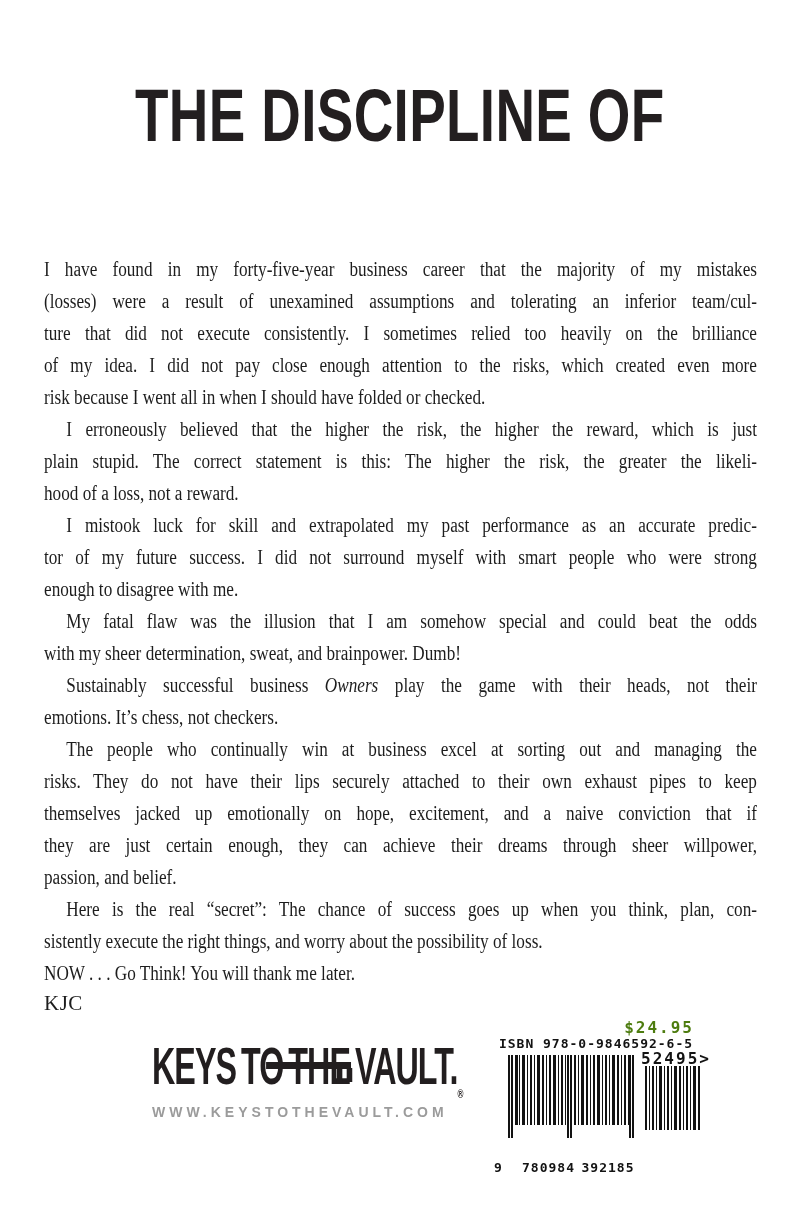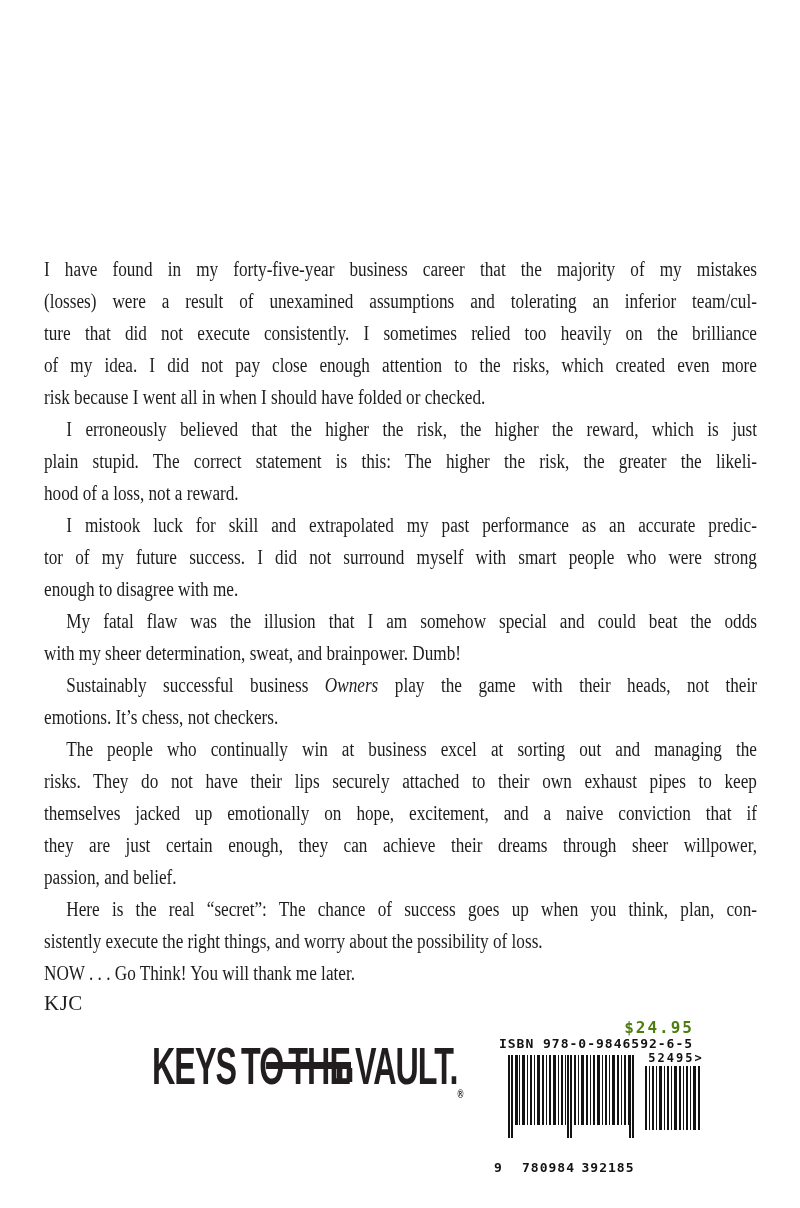--- a/index.html
+++ b/index.html
@@ -109,21 +109,21 @@
     text-align: center;
     font-family: "DejaVu Sans Mono", monospace;
     font-weight: 700; font-size: 13px; line-height: 15px;
     letter-spacing: 1px; color: #131313;
     white-space: nowrap;
   }
   .addon {
     position: absolute; top: 31px; left: 151px; width: 70px;
     text-align: center;
     font-family: "DejaVu Sans Mono", monospace;
-    font-weight: 700; font-size: 12px; line-height: 15px;
+    font-weight: 700; font-size: 16px; line-height: 15px;
     letter-spacing: 2px; color: #131313;
     white-space: nowrap;
   }
   .bars-main { position: absolute; left: 8px; top: 35px; }
   .bars-supp { position: absolute; left: 155px; top: 46px; }
   .bdigit {
     position: absolute;
     font-family: "DejaVu Sans Mono", monospace;
     font-weight: 700; font-size: 13px; line-height: 14px;
     letter-spacing: 1px; color: #131313;
@@ -133,20 +133,23 @@
   .b1 { left: 4px; }
   .b2 { left: 32px; width: 52px; text-align: center; }
   .b3 { left: 90px; width: 56px; text-align: center; }
   svg { shape-rendering: crispEdges; }
 </style>
 </head>
 <body>
 
 <div class="page">
 
+  <div class="title-line title-line1">
+    <span class="condense t1" style="color: rgb(35, 31, 32);">THE DISCIPLINE OF</span>
+  </div>
 
   <div class="body-text" style="color: rgb(29, 29, 29);">
       <div class="body-line just">I have found in my forty-five-year business career that the majority of my mistakes</div>
       <div class="body-line just">(losses) were a result of unexamined assumptions and tolerating an inferior team/cul-</div>
       <div class="body-line just">ture that did not execute consistently. I sometimes relied too heavily on the brilliance</div>
       <div class="body-line just">of my idea. I did not pay close enough attention to the risks, which created even more</div>
       <div class="body-line">risk because I went all in when I should have folded or checked.</div>
       <div class="body-line just ind">I erroneously believed that the higher the risk, the higher the reward, which is just</div>
       <div class="body-line just">plain stupid. The correct statement is this: The higher the risk, the greater the likeli-</div>
       <div class="body-line">hood of a loss, not a reward.</div>
@@ -166,20 +169,21 @@
       <div class="body-line">sistently execute the right things, and worry about the possibility of loss.</div>
       <div class="body-line">NOW . . . Go Think! You will thank me later.</div>
     </div>
 
   <div class="signature" style="color: rgb(29, 29, 29);">KJC</div>
 
   <div class="publisher">
     <div class="logo">
       <span class="logo-inner" style="color: rgb(34, 30, 31);"><span>KEYS</span><span class="lg-sp"></span><span>TO</span><span class="lg-sp"></span><span class="logo-the">THE</span><span class="lg-sp"></span><span>VAULT.</span><span class="rmark">®</span></span>
     </div>
+    <div class="site first" style="color: rgb(155, 155, 155);">WWW.KEYSTOTHEVAULT.COM</div>
   </div>
 
   <div class="barcode">
     <div class="price">$24.95</div>
     <div class="isbn">ISBN 978-0-9846592-6-5</div>
     <div class="addon">52495&gt;</div>
 
     <svg class="bars-main" width="139" height="83" viewBox="0 0 139 83">
       <g fill="#131313">
         <rect x="10" y="0" width="1.6" height="83"></rect>

